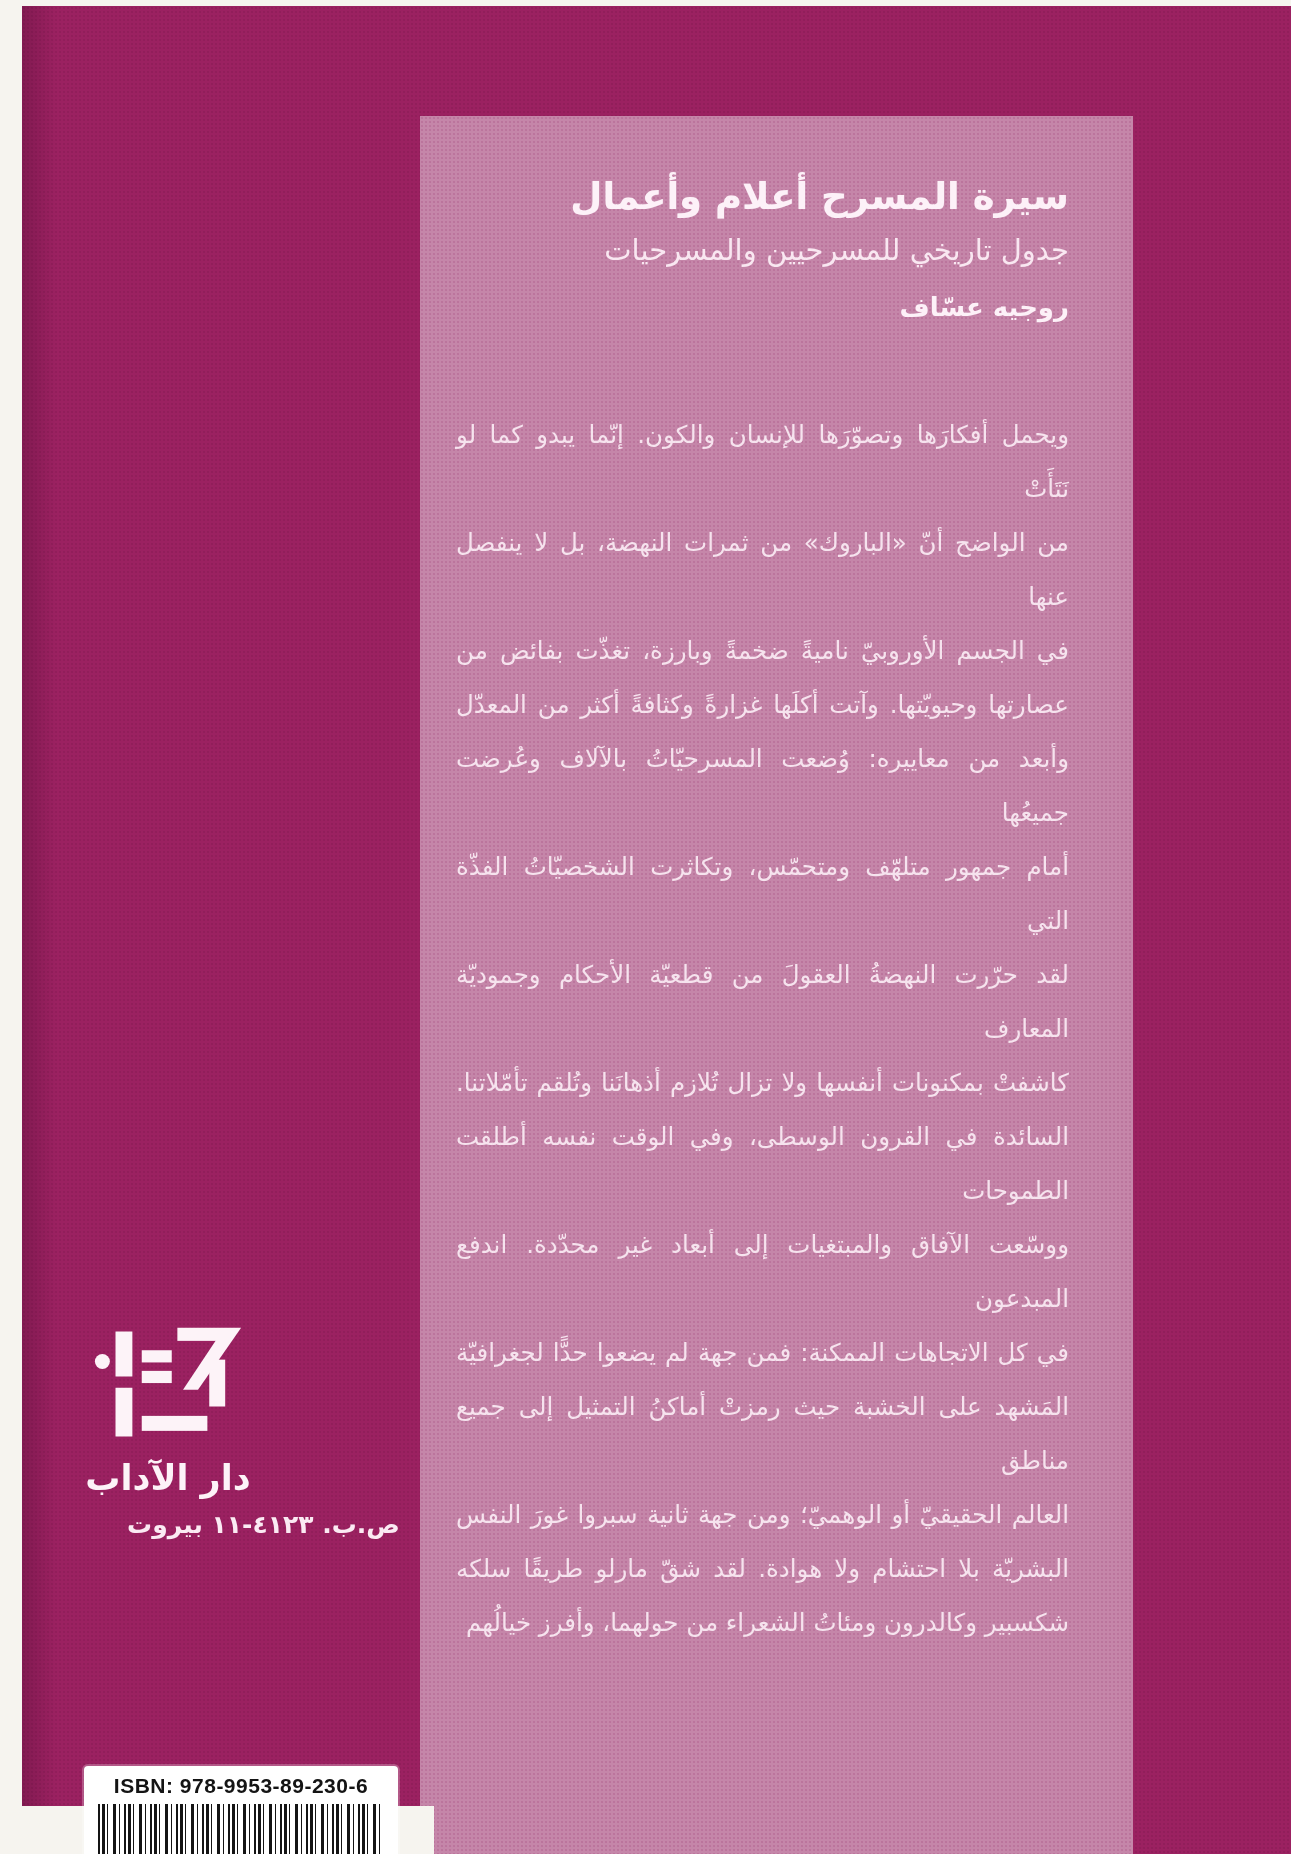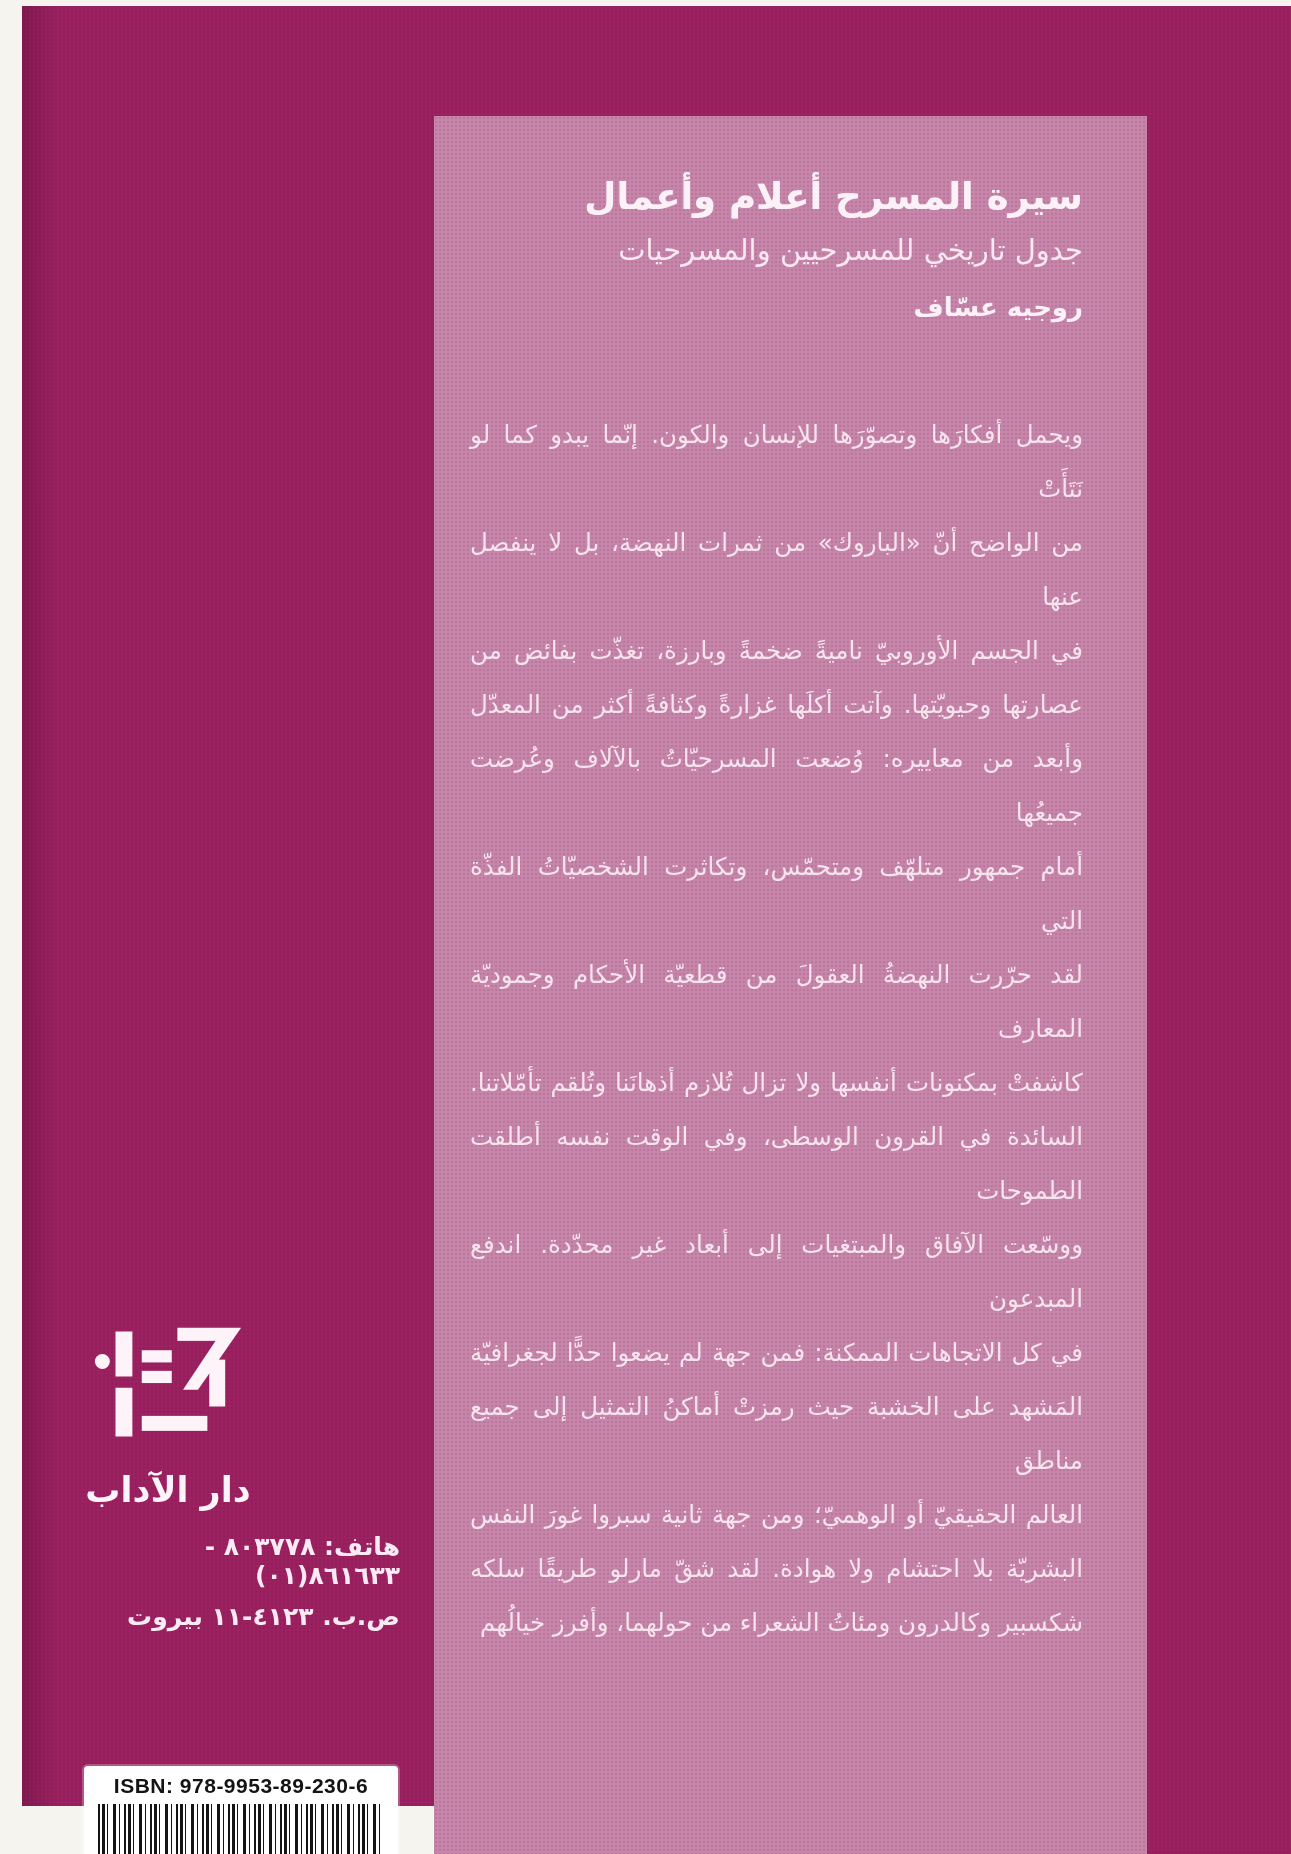--- a/index.html
+++ b/index.html
@@ -24,21 +24,20 @@
   
   .panel{
     position:absolute;left:398px;top:110px;width:713px;bottom:0;
     background:
       radial-gradient(rgba(140,30,90,.16) 1px,transparent 1.4px),
       var(--panel,#c586a9);
     background-size:4px 4px,auto;
     box-sizing:border-box;
     padding:58px 64px 0 36px;
     direction:rtl;
-    margin-left:14px;
   }
   .title{
     font-size:37px;font-weight:bold;line-height:46px;
     color:#fdf1f8;text-align:right;margin:0;
     text-shadow:0 0 1px rgba(255,255,255,.4);
   }
   .subtitle{
     font-size:29px;font-weight:normal;line-height:40px;
     color:#f9e7f1;text-align:right;margin:10px 0 0 0;
   }
@@ -60,21 +59,21 @@
   .body-line:last-child{text-align-last:right;}
   
   .publisher{
     position:absolute;left:30px;top:1316px;width:348px;
     color:#fff;
   }
   .pub-head{width:220px;margin-left:6px;margin-right:auto;text-align:center;}
   .logo{width:150px;height:124px;display:block;margin:0 auto;fill:#fdf3f8;}
   .pub-name{
     font-size:35px;font-weight:bold;color:#fdf3f8;
-    margin-top:24px;direction:rtl;
+    margin-top:12px;direction:rtl;
   }
   .pub-phone,.pub-po{
     direction:rtl;text-align:right;
     font-size:25px;font-weight:bold;color:#fbeaf3;
   }
   .pub-phone{margin-top:22px;}
   .pub-po{margin-top:12px;}
   
   .isbn-box{
     position:absolute;left:62px;top:1760px;width:314px;height:158px;
@@ -140,21 +139,20 @@
         <rect x="24" y="70" width="18" height="52"></rect>
         <rect x="52" y="30" width="32" height="13"></rect>
         <rect x="52" y="52" width="32" height="13"></rect>
         <rect x="52" y="100" width="70" height="16"></rect>
         <rect x="90" y="6" width="50" height="14"></rect>
         <polygon points="140,6 158,6 112,72 96,72"></polygon>
         <rect x="124" y="40" width="17" height="50"></rect>
       </svg>
       <div class="pub-name">دار الآداب</div>
     </div>
-    <div class="pub-phone">هاتف: ٨٠٣٧٧٨ - ٨٦١٦٣٣(٠١)</div>
     <div class="pub-po">ص.ب. ٤١٢٣-١١ بيروت</div>
   </div>
 
   <div class="isbn-box">
     <div class="isbn-label">ISBN: 978-9953-89-230-6</div>
     <div class="barcode"></div>
     <div class="isbn-digits">9789953892306</div>
   </div>
 
 </div>

